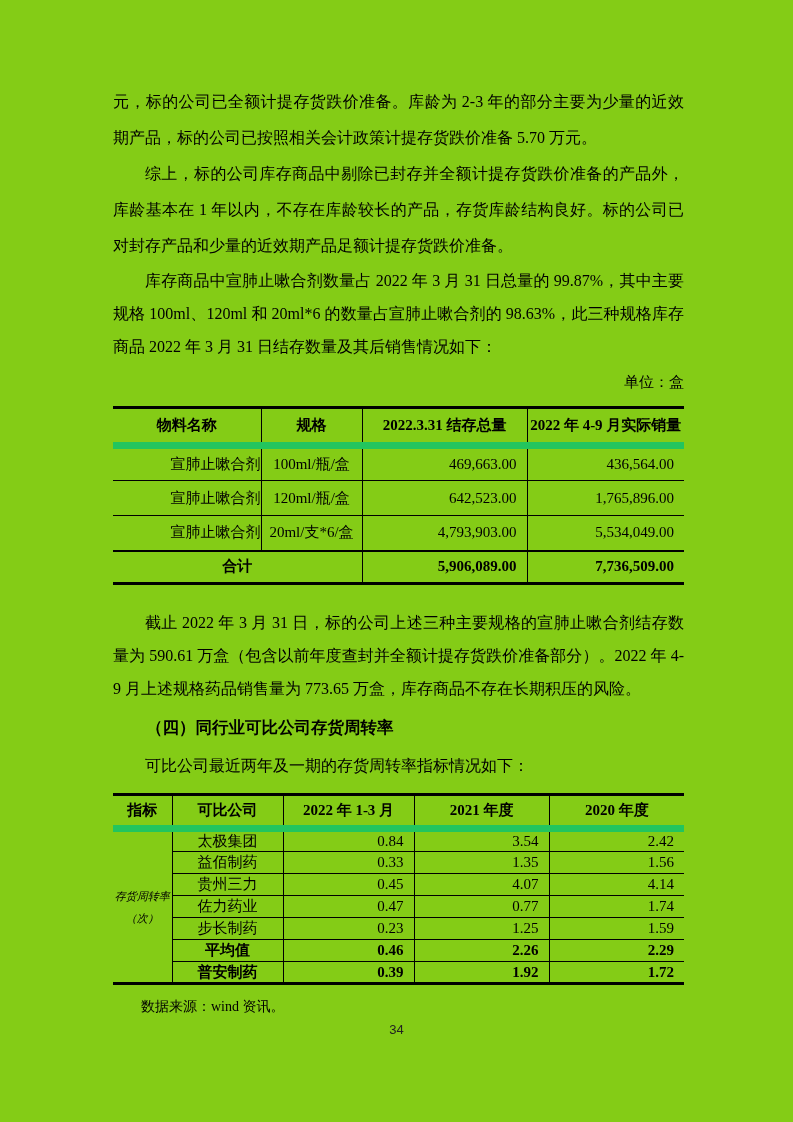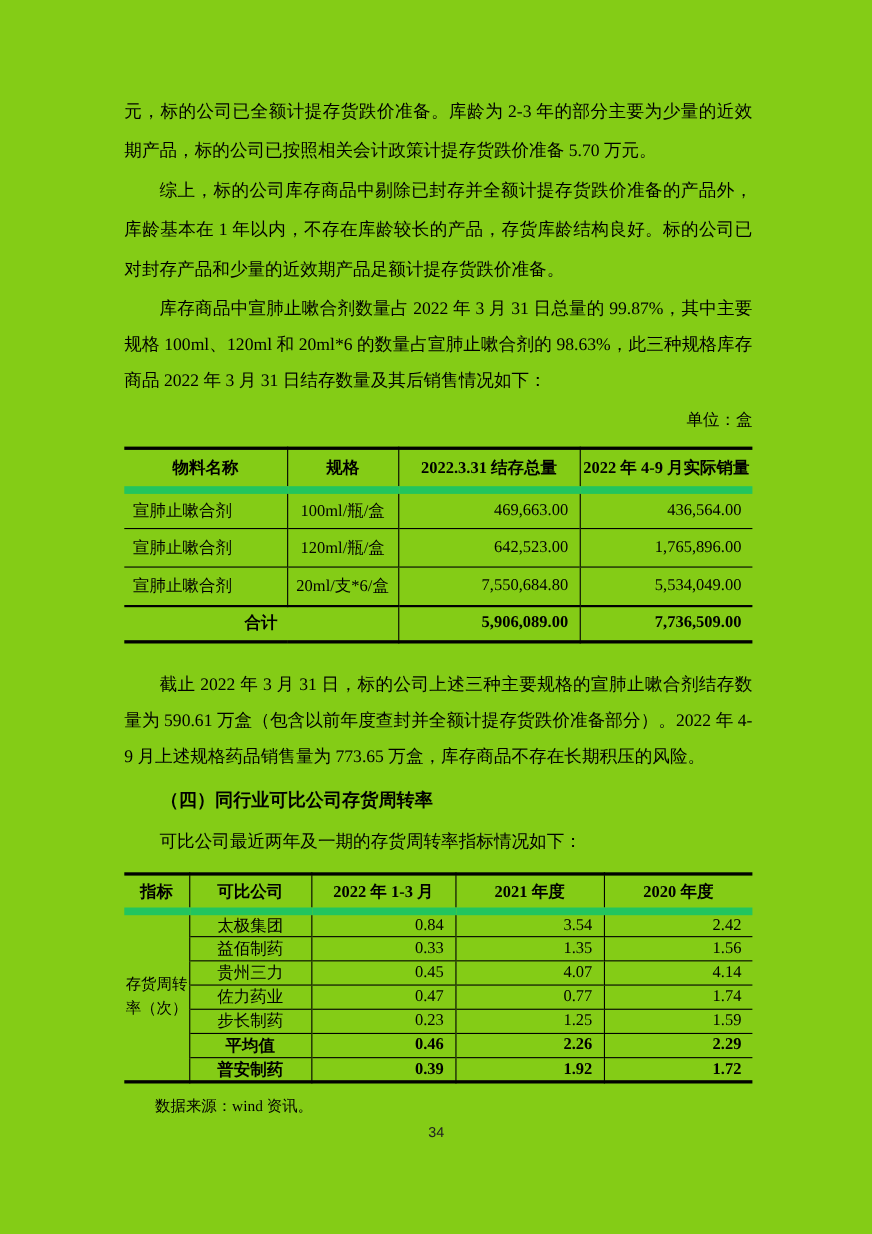--- a/index.html
+++ b/index.html
@@ -57,35 +57,36 @@
     vertical-align:middle;
   }
   .tbl td { vertical-align:middle; }
   .tbl th + th, .tbl td + td { border-left:1px solid #000; }
 
   
   .tbl1 th { height:38px; }
   .tbl1 td { height:35px; }
   .tbl1 tbody tr + tr td { border-top:1px solid #000; }
   .tbl1 .row-total td { border-top:2px solid #000; height:33px; font-weight:bold; }
-  .c-name { text-align:left; padding-left:8px; }
+  .c-name { text-align:right; padding-left:8px; }
   .c-spec { text-align:center; }
   .c-num  { text-align:right; padding-right:10px; }
   .c-total-label { text-align:center; }
 
   
   .tbl2 { margin-top:12px; }
   .tbl2 th { height:34px; }
   .tbl2 td { height:22px; }
   .tbl2 tbody tr + tr .cell-line { border-top:1px solid #000; }
   .tbl2 .c-ind {
     text-align:center;
-    font-size:14px;
+    font-size:11px;
     line-height:22px;
     vertical-align:middle;
+    font-style:italic;
   }
   .tbl2 .c-company { text-align:center; border-left:1px solid #000; }
   .tbl2 .bold-row td { font-weight:bold; }
 
   .source-note {
     font-size:14px;
     line-height:20px;
     margin-top:12px;
     text-indent:2em;
   }
@@ -137,21 +138,21 @@
         </tr>
         <tr>
           <td class="c-name">宣肺止嗽合剂</td>
           <td class="c-spec">120ml/瓶/盒</td>
           <td class="c-num">642,523.00</td>
           <td class="c-num">1,765,896.00</td>
         </tr>
         <tr>
           <td class="c-name">宣肺止嗽合剂</td>
           <td class="c-spec">20ml/支*6/盒</td>
-          <td class="c-num">7,550,684.80</td>
+          <td class="c-num">4,793,903.00</td>
           <td class="c-num">5,534,049.00</td>
         </tr>
         <tr class="row-total">
           <td class="c-total-label" colspan="2">合计</td>
           <td class="c-num">5,906,089.00</td>
           <td class="c-num">7,736,509.00</td>
         </tr>
       </tbody>
     </table>
 

